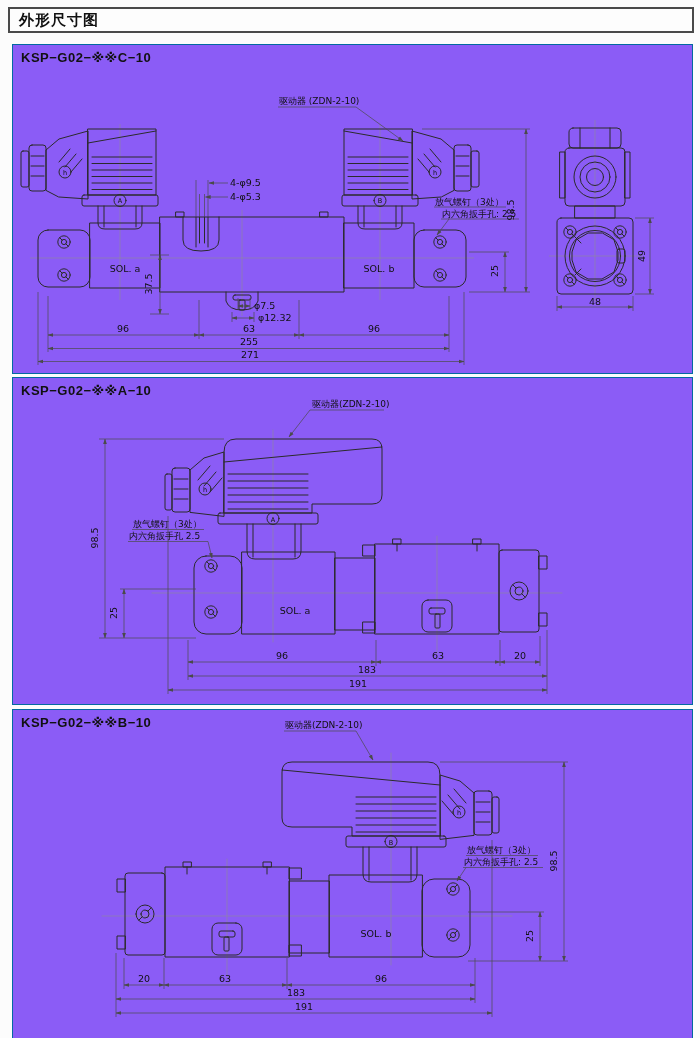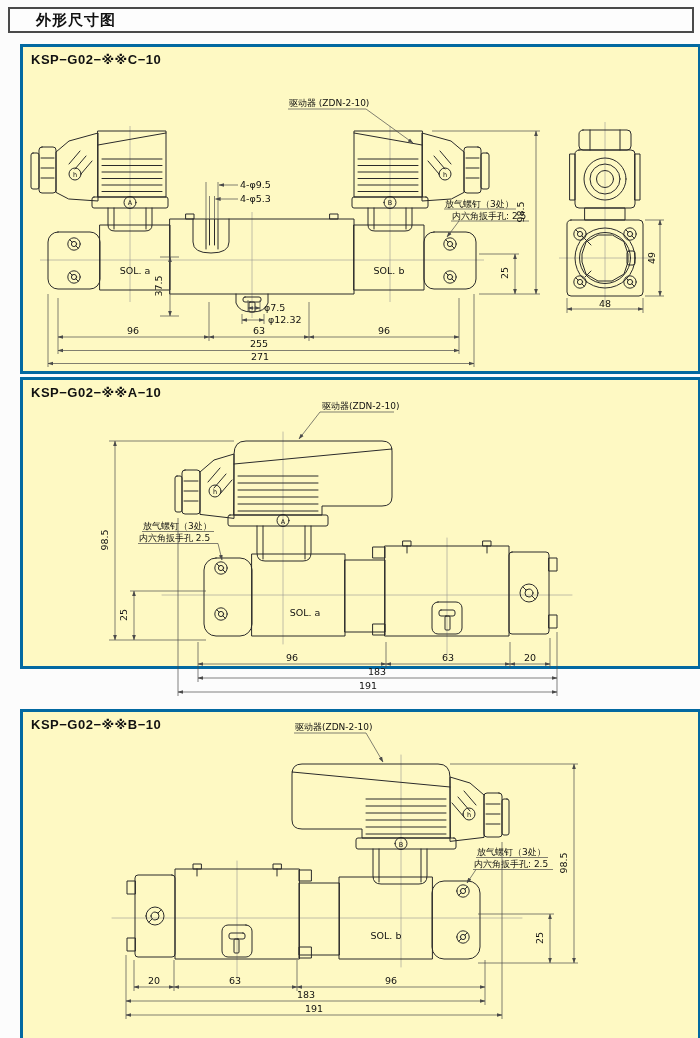--- a/index.html
+++ b/index.html
@@ -1,24 +1,24 @@
 <!DOCTYPE html>
 <html><head>
 <meta charset="utf-8">
 <style>
   html,body{margin:0;padding:0;background:#e8e8e8;}
   .page{position:relative;width:700px;height:1038px;background:#fcfcfc;overflow:hidden;
         font-family:"Liberation Sans","DejaVu Sans",sans-serif;color:#111;}
   .titlebar{position:absolute;left:8px;top:7px;width:686px;height:26px;box-sizing:border-box;
         border:2px solid #4a4a4a;background:#fdfdfd;display:flex;align-items:center;}
-  .titlebar span{font-size:15px;font-weight:bold;padding-left:26px;letter-spacing:1px;}
-  .panel{position:absolute;left:20px;width:681px;box-sizing:border-box;
-        border:3px solid #0369a1;background:#fef9c3;}
+  .titlebar span{font-size:15px;font-weight:bold;padding-left:9px;letter-spacing:1px;}
+  .panel{position:absolute;left:12px;width:681px;box-sizing:border-box;
+        border:1px solid #0369a1;background:#8b5cf6;}
   .panel-c{top:44px;height:330px;}
-  .panel-a{top:377px;height:292px;text-decoration:underline;}
+  .panel-a{top:377px;height:328px;text-decoration:underline;}
   .panel-b{top:709px;height:394px;}
   .ptitle{position:absolute;left:8px;top:5px;font-size:13px;font-weight:bold;letter-spacing:.5px;z-index:2;}
   .panel svg{position:absolute;left:0;top:0;}
   .dw{stroke:#2b2b2b;stroke-width:1;fill:none;stroke-linejoin:round;stroke-linecap:round;}
   .thin{stroke:#909090;stroke-width:.55;fill:none;}
   .dim{stroke:#4a4a4a;stroke-width:.7;fill:none;}
   .dtx{font-family:"DejaVu Sans",sans-serif;font-size:9.5px;fill:#111;}
   .lbl{font-family:"DejaVu Sans",sans-serif;font-size:9px;fill:#111;}
   .sol{font-family:"DejaVu Sans",sans-serif;font-size:9.5px;fill:#111;}
   .mk{font-family:"DejaVu Sans",sans-serif;font-size:6.5px;fill:#111;}

